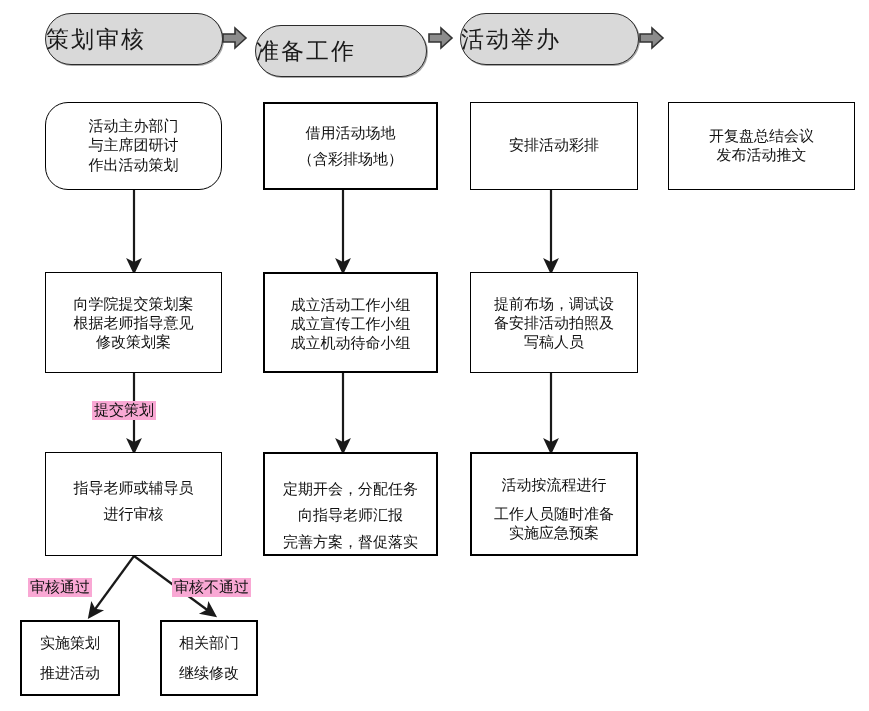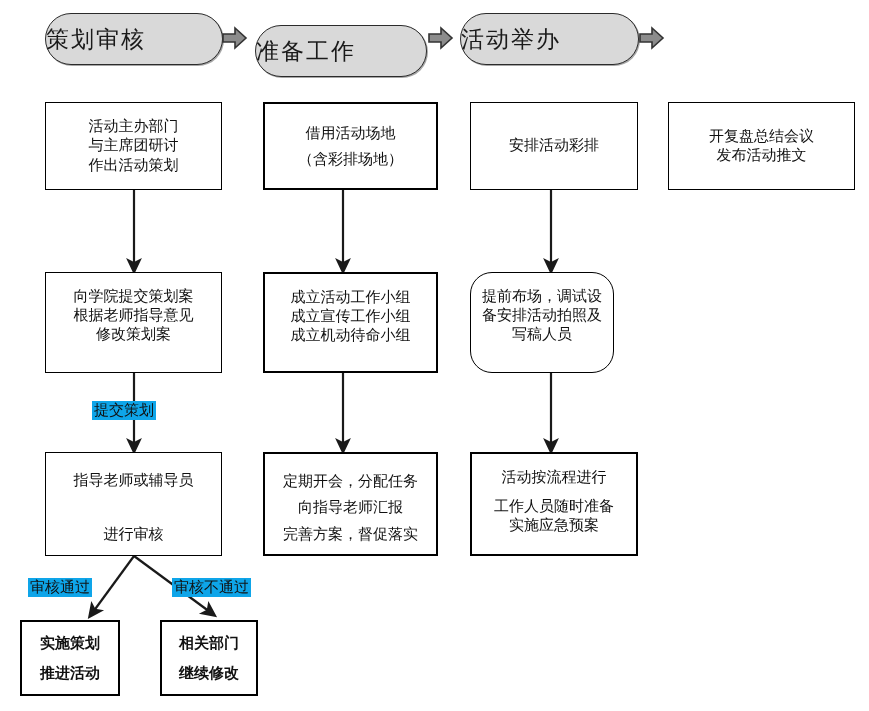--- a/index.html
+++ b/index.html
@@ -47,30 +47,30 @@
   }
   .box.thick{border-width:2.6px;}
   .box .ln{
     font-size:15px;
     color:#111;
     line-height:1.28;
     white-space:nowrap;
     text-align:center;
   }
   .box.loose .ln{line-height:1.75;}
-  .box.small .ln{font-size:15px;line-height:2.0;font-weight:bold;}
-  .box.topalign{justify-content:flex-start;padding-top:14px;}
+  .box.small .ln{font-size:15px;line-height:2.0;}
+  .box.topalign{justify-content:flex-start;padding-top:22px;}
 
   
   .elabel{
     position:absolute;
     font-size:15px;
     color:#111;
     white-space:nowrap;
-    background:#0ea5e9;
+    background:#f9a8d4;
     padding:0 2px;
   }
 </style>
 </head>
 <body>
 
 <div id="canvas">
 
   <svg class="lines" viewBox="0 0 869 711">
     <defs>
@@ -107,35 +107,35 @@
   <svg class="chev" style="left:222px;top:25px;" viewBox="0 0 26 26">
     <path d="M1,9 L13,9 L13,3 L24,13 L13,23 L13,17 L1,17 Z" fill="#8c8c8c" stroke="#333333" stroke-width="1.6"></path>
   </svg>
   <svg class="chev" style="left:428px;top:25px;" viewBox="0 0 26 26">
     <path d="M1,9 L13,9 L13,3 L24,13 L13,23 L13,17 L1,17 Z" fill="#8c8c8c" stroke="#333333" stroke-width="1.6"></path>
   </svg>
   <svg class="chev" style="left:639px;top:25px;" viewBox="0 0 26 26">
     <path d="M1,9 L13,9 L13,3 L24,13 L13,23 L13,17 L1,17 Z" fill="#8c8c8c" stroke="#333333" stroke-width="1.6"></path>
   </svg>
 
-  <div class="box" style="left:45px;top:102px;width:177px;height:88px;">
+  <div class="box" style="left:45px;top:102px;width:177px;height:88px;border-radius:23px;">
     <div class="ln">活动主办部门</div>
     <div class="ln">与主席团研讨</div>
     <div class="ln">作出活动策划</div>
   </div>
 
   <div class="box topalign" style="left:45px;top:272px;width:177px;height:101px;">
     <div class="ln">向学院提交策划案</div>
     <div class="ln">根据老师指导意见</div>
     <div class="ln">修改策划案</div>
   </div>
 
   <div class="elabel" style="left:92px;top:401px;">提交策划</div>
 
-  <div class="box topalign loose" style="left:45px;top:452px;width:177px;height:104px;gap:28px;">
+  <div class="box topalign loose" style="left:45px;top:452px;width:177px;height:104px;">
     <div class="ln">指导老师或辅导员</div>
     <div class="ln">进行审核</div>
   </div>
 
   <div class="elabel" style="left:28px;top:578px;">审核通过</div>
   <div class="elabel" style="left:172px;top:578px;">审核不通过</div>
 
   <div class="box thick small" style="left:20px;top:620px;width:100px;height:76px;">
     <div class="ln">实施策划</div>
     <div class="ln">推进活动</div>
@@ -159,21 +159,21 @@
   <div class="box thick topalign loose" style="left:263px;top:452px;width:175px;height:104px;">
     <div class="ln">定期开会，分配任务</div>
     <div class="ln">向指导老师汇报</div>
     <div class="ln">完善方案，督促落实</div>
   </div>
 
   <div class="box" style="left:470px;top:102px;width:168px;height:88px;">
     <div class="ln">安排活动彩排</div>
   </div>
 
-  <div class="box topalign" style="left:470px;top:272px;width:144px;height:101px;border-radius:22px;">
+  <div class="box topalign" style="left:470px;top:272px;width:168px;height:101px;">
     <div class="ln">提前布场，调试设</div>
     <div class="ln">备安排活动拍照及</div>
     <div class="ln">写稿人员</div>
   </div>
 
   <div class="box" style="left:668px;top:102px;width:187px;height:88px;">
     <div class="ln">开复盘总结会议</div>
     <div class="ln">发布活动推文</div>
   </div>
 

